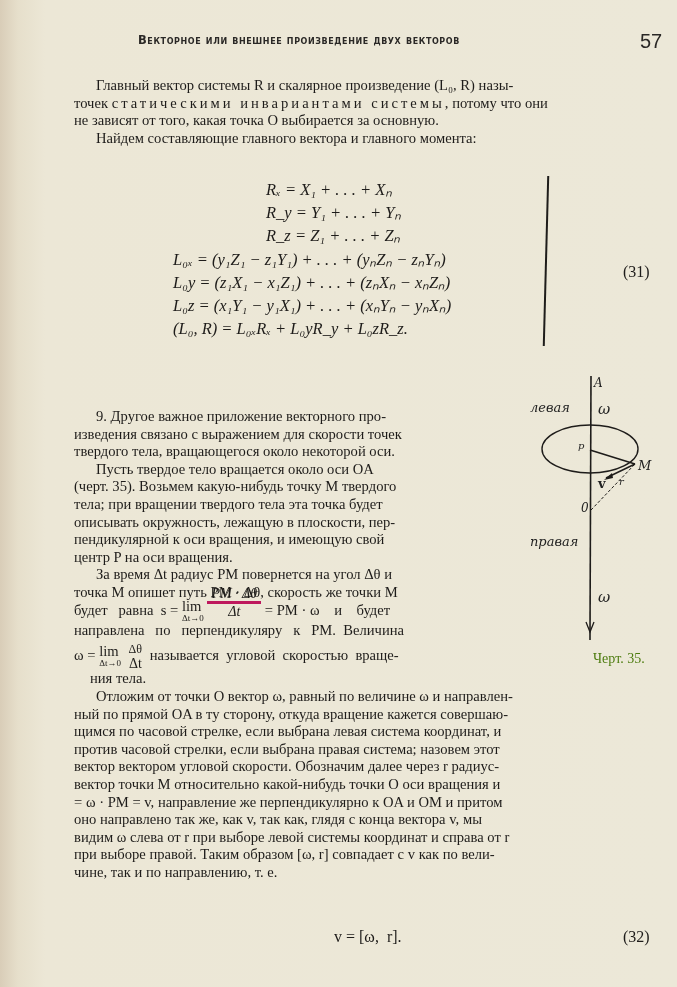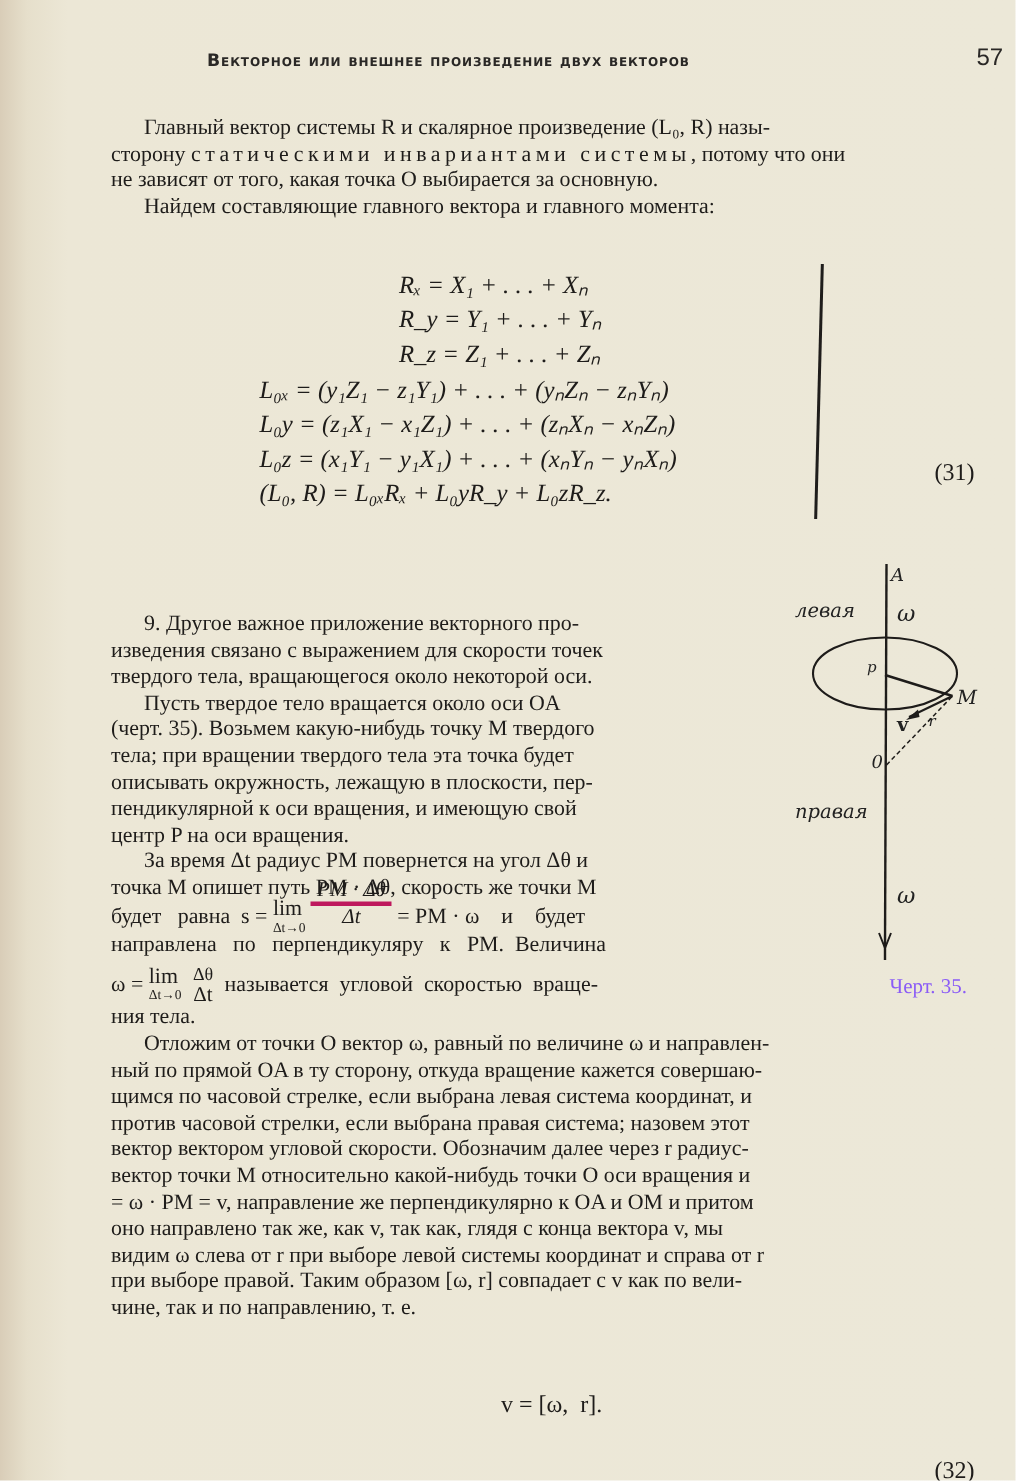--- a/index.html
+++ b/index.html
@@ -12,21 +12,21 @@
     }
     .page { position: absolute; left: 16px; top: 0; width: 677px; height: 987px; }
     .running-head {
       position: absolute; top: 33px; left: 122px; width: 420px;
       font-family: "DejaVu Sans", sans-serif; font-weight: bold;
       font-size: 11.5px; letter-spacing: 0.6px; font-variant: small-caps;
       color: #2a2826;
     }
     .page-number {
       position: absolute; top: 30px; left: 624px;
-      font-family: "Liberation Sans", sans-serif; font-size: 16px; color: #2a2826; margin-left: 11px;
+      font-family: "Liberation Sans", sans-serif; font-size: 20px; color: #2a2826;
     }
     .para {
       position: absolute; left: 58px; width: 580px;
       font-size: 14.6px; line-height: 17.6px; text-align: justify;
       text-align-last: left;
     }
     .para .line { display: block; white-space: nowrap; }
     .indent { padding-left: 22px; }
     .spaced { letter-spacing: 3px; }
     .it { font-style: italic; }
@@ -35,52 +35,52 @@
       font-family: "Liberation Serif", serif; font-style: italic; font-size: 16.5px;
       line-height: 23.2px;
     }
     .formula-line { white-space: nowrap; display: block; }
     .f-indent { padding-left: 93px; }
     .brace-rule {
       position: absolute; left: 529px; top: 176px; width: 2px; height: 170px;
       background: #1f1d1b; transform: skewX(-1.5deg);
     }
     .eq-num {
-      position: absolute; font-family: "Liberation Serif", serif; font-size: 16px; margin-top: 44px;
+      position: absolute; font-family: "Liberation Serif", serif; font-size: 16px;
     }
     .col-para {
       position: absolute; left: 58px; width: 430px;
       font-size: 14.6px; line-height: 17.6px;
     }
     .col-para .line { display: block; white-space: nowrap; }
     .frac {
       display: inline-block; vertical-align: middle; text-align: center; position: relative;
     }
     .frac .num { display: block; font-size: 14px; line-height: 14px; border-bottom: 3px solid #be185d; padding: 0 4px; }
     .frac .den { display: block; font-size: 14px; line-height: 16px; }
     .lim { display: inline-block; text-align: left; vertical-align: middle; line-height: 12px; }
     .lim .sub { display: block; font-size: 9px; }
     .figure { position: absolute; left: 490px; top: 370px; width: 180px; height: 280px; }
     .fig-caption {
       position: absolute; left: 577px; top: 651px;
-      font-size: 14px; color: #8b5cf6;
+      font-size: 14px; color: #4d7c0f;
     }
     .fig-label { position: absolute; font-family: "DejaVu Serif", serif; font-style: italic; font-size: 13px; color: #222; }
   </style>
 </head>
 <body>
 
 <div class="page">
 
   <div class="running-head">Векторное или внешнее произведение двух векторов</div>
   <div class="page-number">57</div>
 
   <div class="para" style="top:77px; left:80px; width:560px;">
     <span class="line">Главный  вектор  системы  R  и  скалярное  произведение  (L₀, R)  назы-</span>
-    <span class="line" style="margin-left:-22px;"><span>сторону </span><span class="spaced">статическими инвариантами системы</span><span>, потому что они</span></span>
+    <span class="line" style="margin-left:-22px;"><span>точек </span><span class="spaced">статическими инвариантами системы</span><span>, потому что они</span></span>
     <span class="line" style="margin-left:-22px;">не зависят от того, какая точка O выбирается за основную.</span>
     <span class="line">Найдем составляющие главного вектора и главного момента:</span>
   </div>
 
   <div class="formula-block">
     <span class="formula-line f-indent">Rₓ = X₁ + . . . + Xₙ</span>
     <span class="formula-line f-indent">R_y = Y₁ + . . . + Yₙ</span>
     <span class="formula-line f-indent">R_z = Z₁ + . . . + Zₙ</span>
     <span class="formula-line">L₀ₓ = (y₁Z₁ − z₁Y₁) + . . . + (yₙZₙ − zₙYₙ)</span>
     <span class="formula-line">L₀y = (z₁X₁ − x₁Z₁) + . . . + (zₙXₙ − xₙZₙ)</span>
@@ -115,21 +115,21 @@
     <span class="line" style="white-space:pre;">направлена   по   перпендикуляру   к   PM.  Величина</span>
   </div>
 
   <div class="col-para" style="top:642px;">
     <span>ω =</span>
     <span class="lim"><span>lim</span><span class="sub">Δt→0</span></span>
     <span class="frac"><span class="num" style="border-bottom:none;font-size:12px;">Δθ</span><span class="den">Δt</span></span>
     <span style="white-space:pre;">называется  угловой  скоростью  враще-</span>
   </div>
 
-  <div class="col-para" style="top:670px;">
+  <div class="col-para" style="top:670px;margin-left:16px;">
     <span class="line">ния тела.</span>
   </div>
 
   <div class="figure">
     <svg width="180" height="280" viewBox="0 0 180 280">
       <line x1="85" y1="6" x2="84" y2="262" stroke="#1e1c1a" stroke-width="1.6"></line>
       <ellipse cx="84" cy="79" rx="48" ry="24" fill="none" stroke="#1e1c1a" stroke-width="1.4"></ellipse>
       <line x1="84" y1="80" x2="129" y2="94" stroke="#1e1c1a" stroke-width="1.6"></line>
       <line x1="85" y1="140" x2="129" y2="94" stroke="#1e1c1a" stroke-width="1" stroke-dasharray="3,2"></line>
       <line x1="129" y1="94" x2="100" y2="108" stroke="#1e1c1a" stroke-width="1.4"></line>

